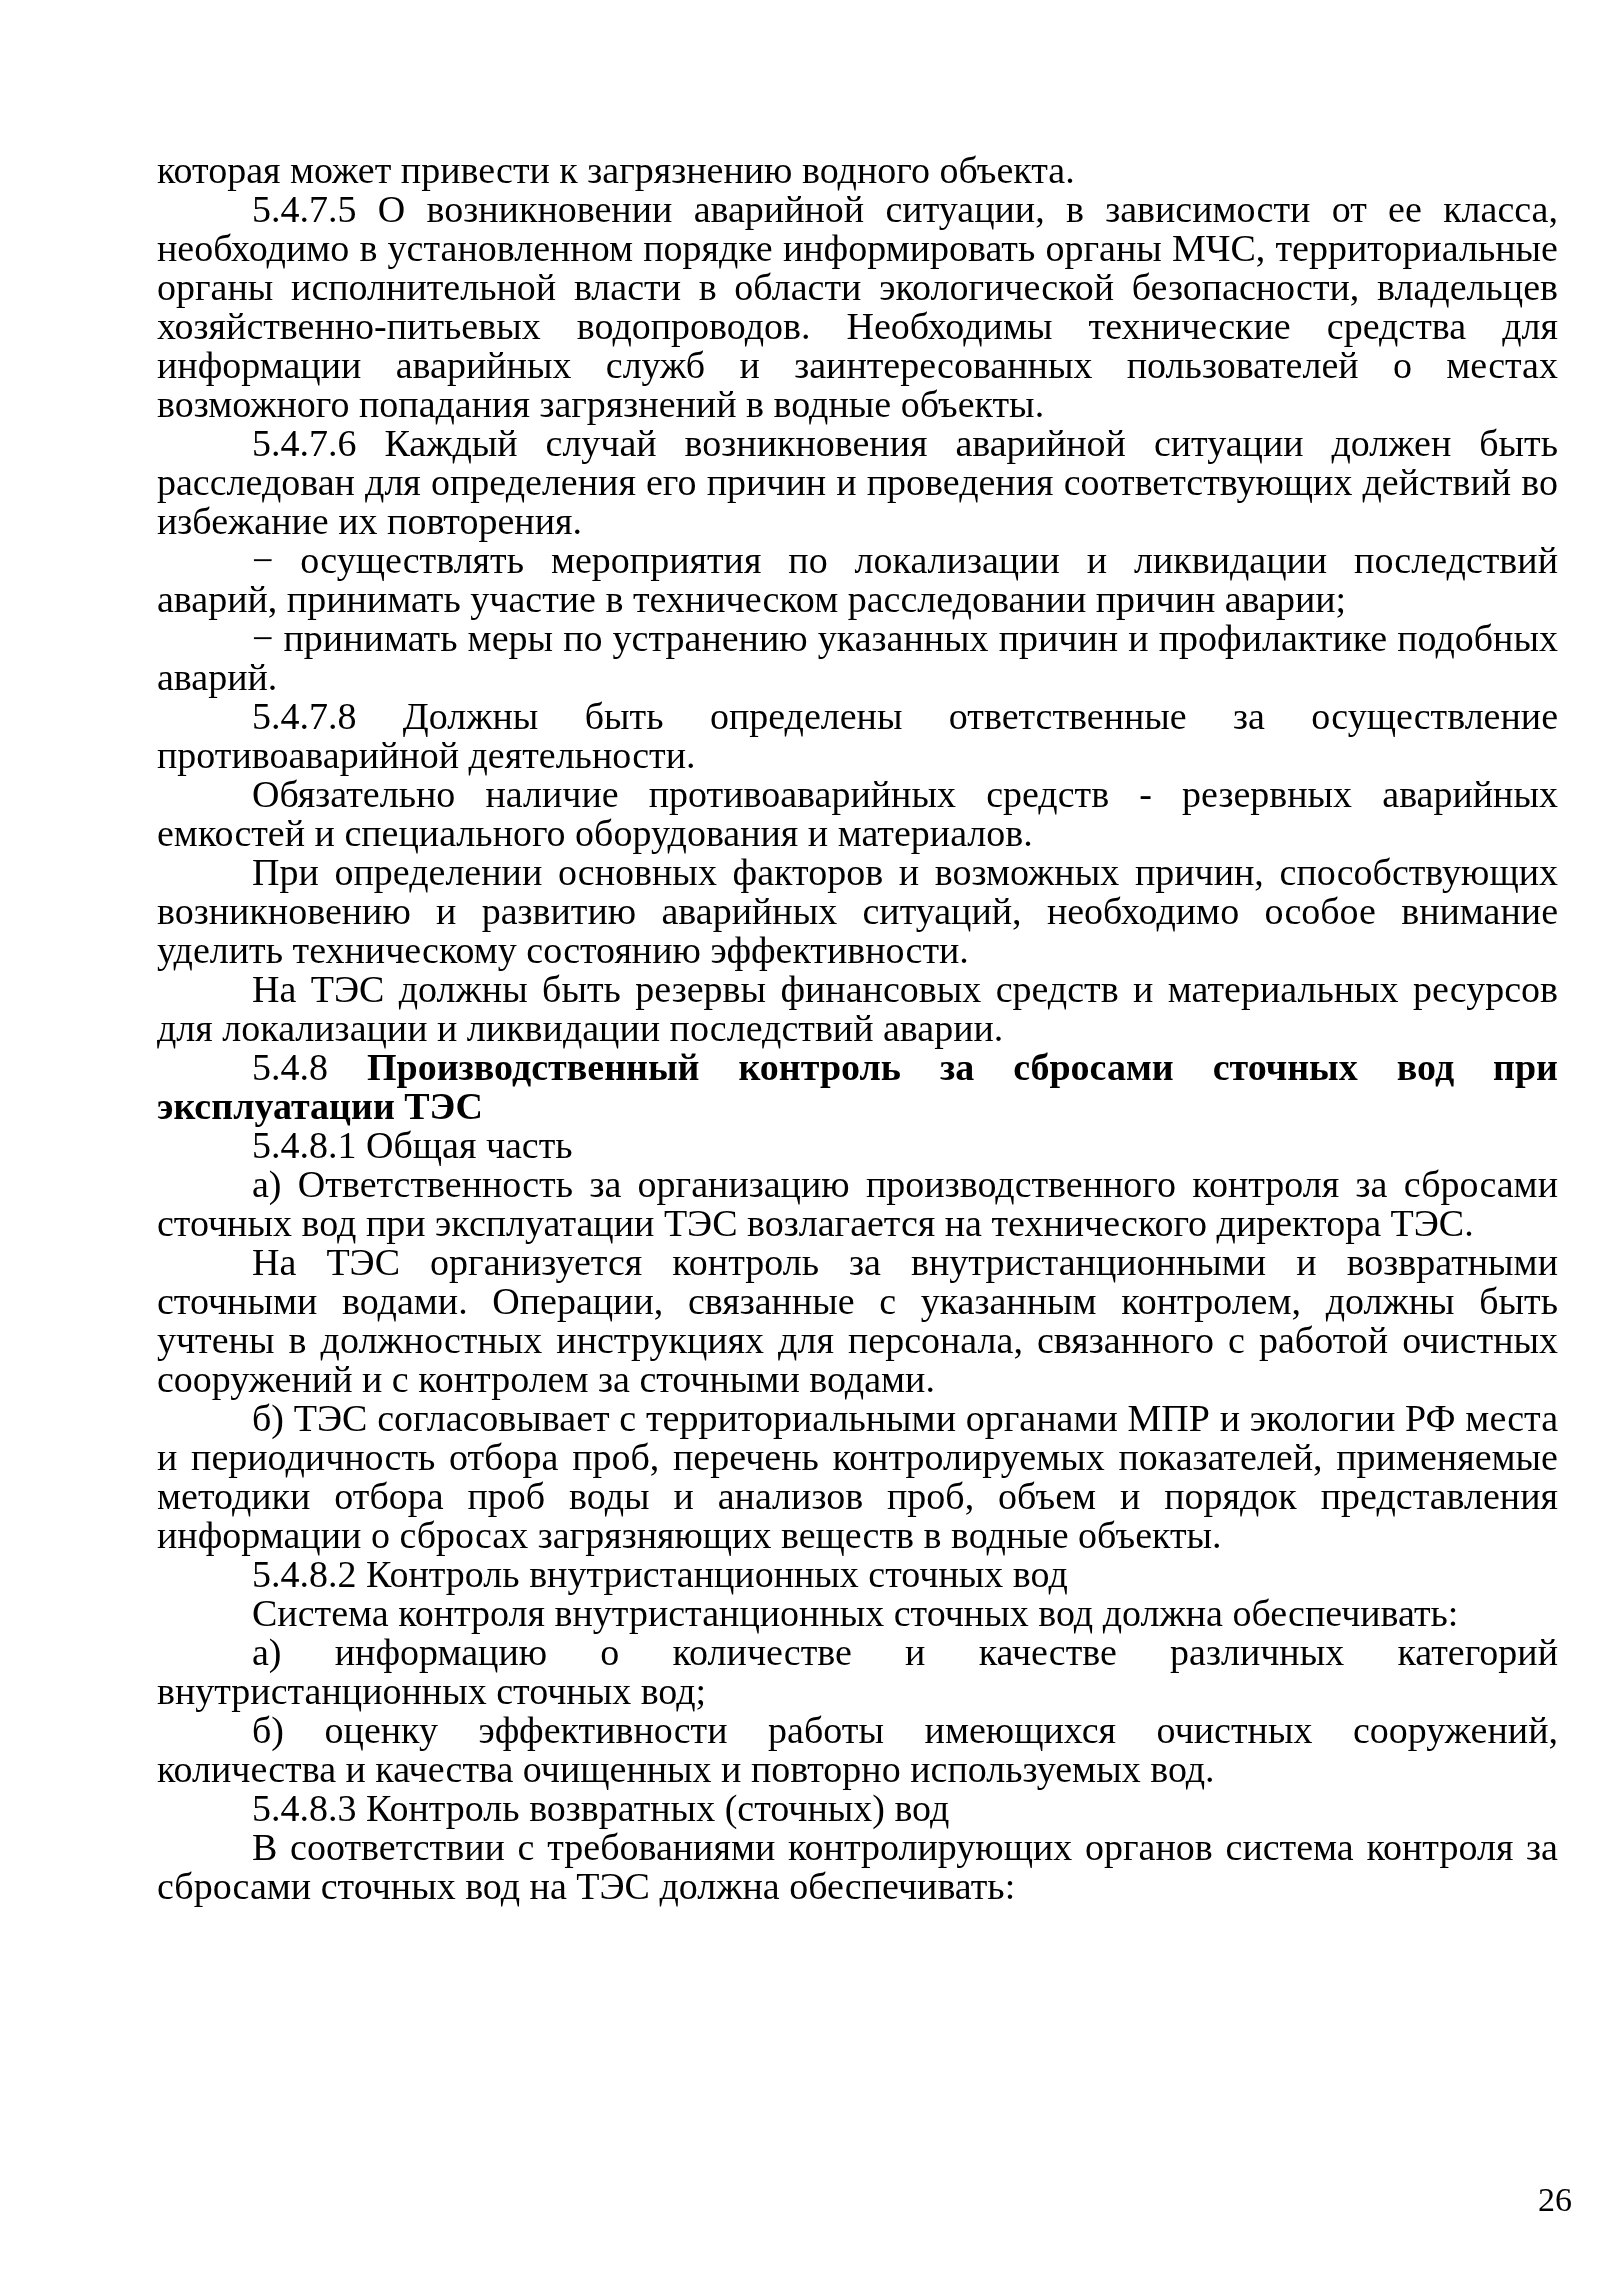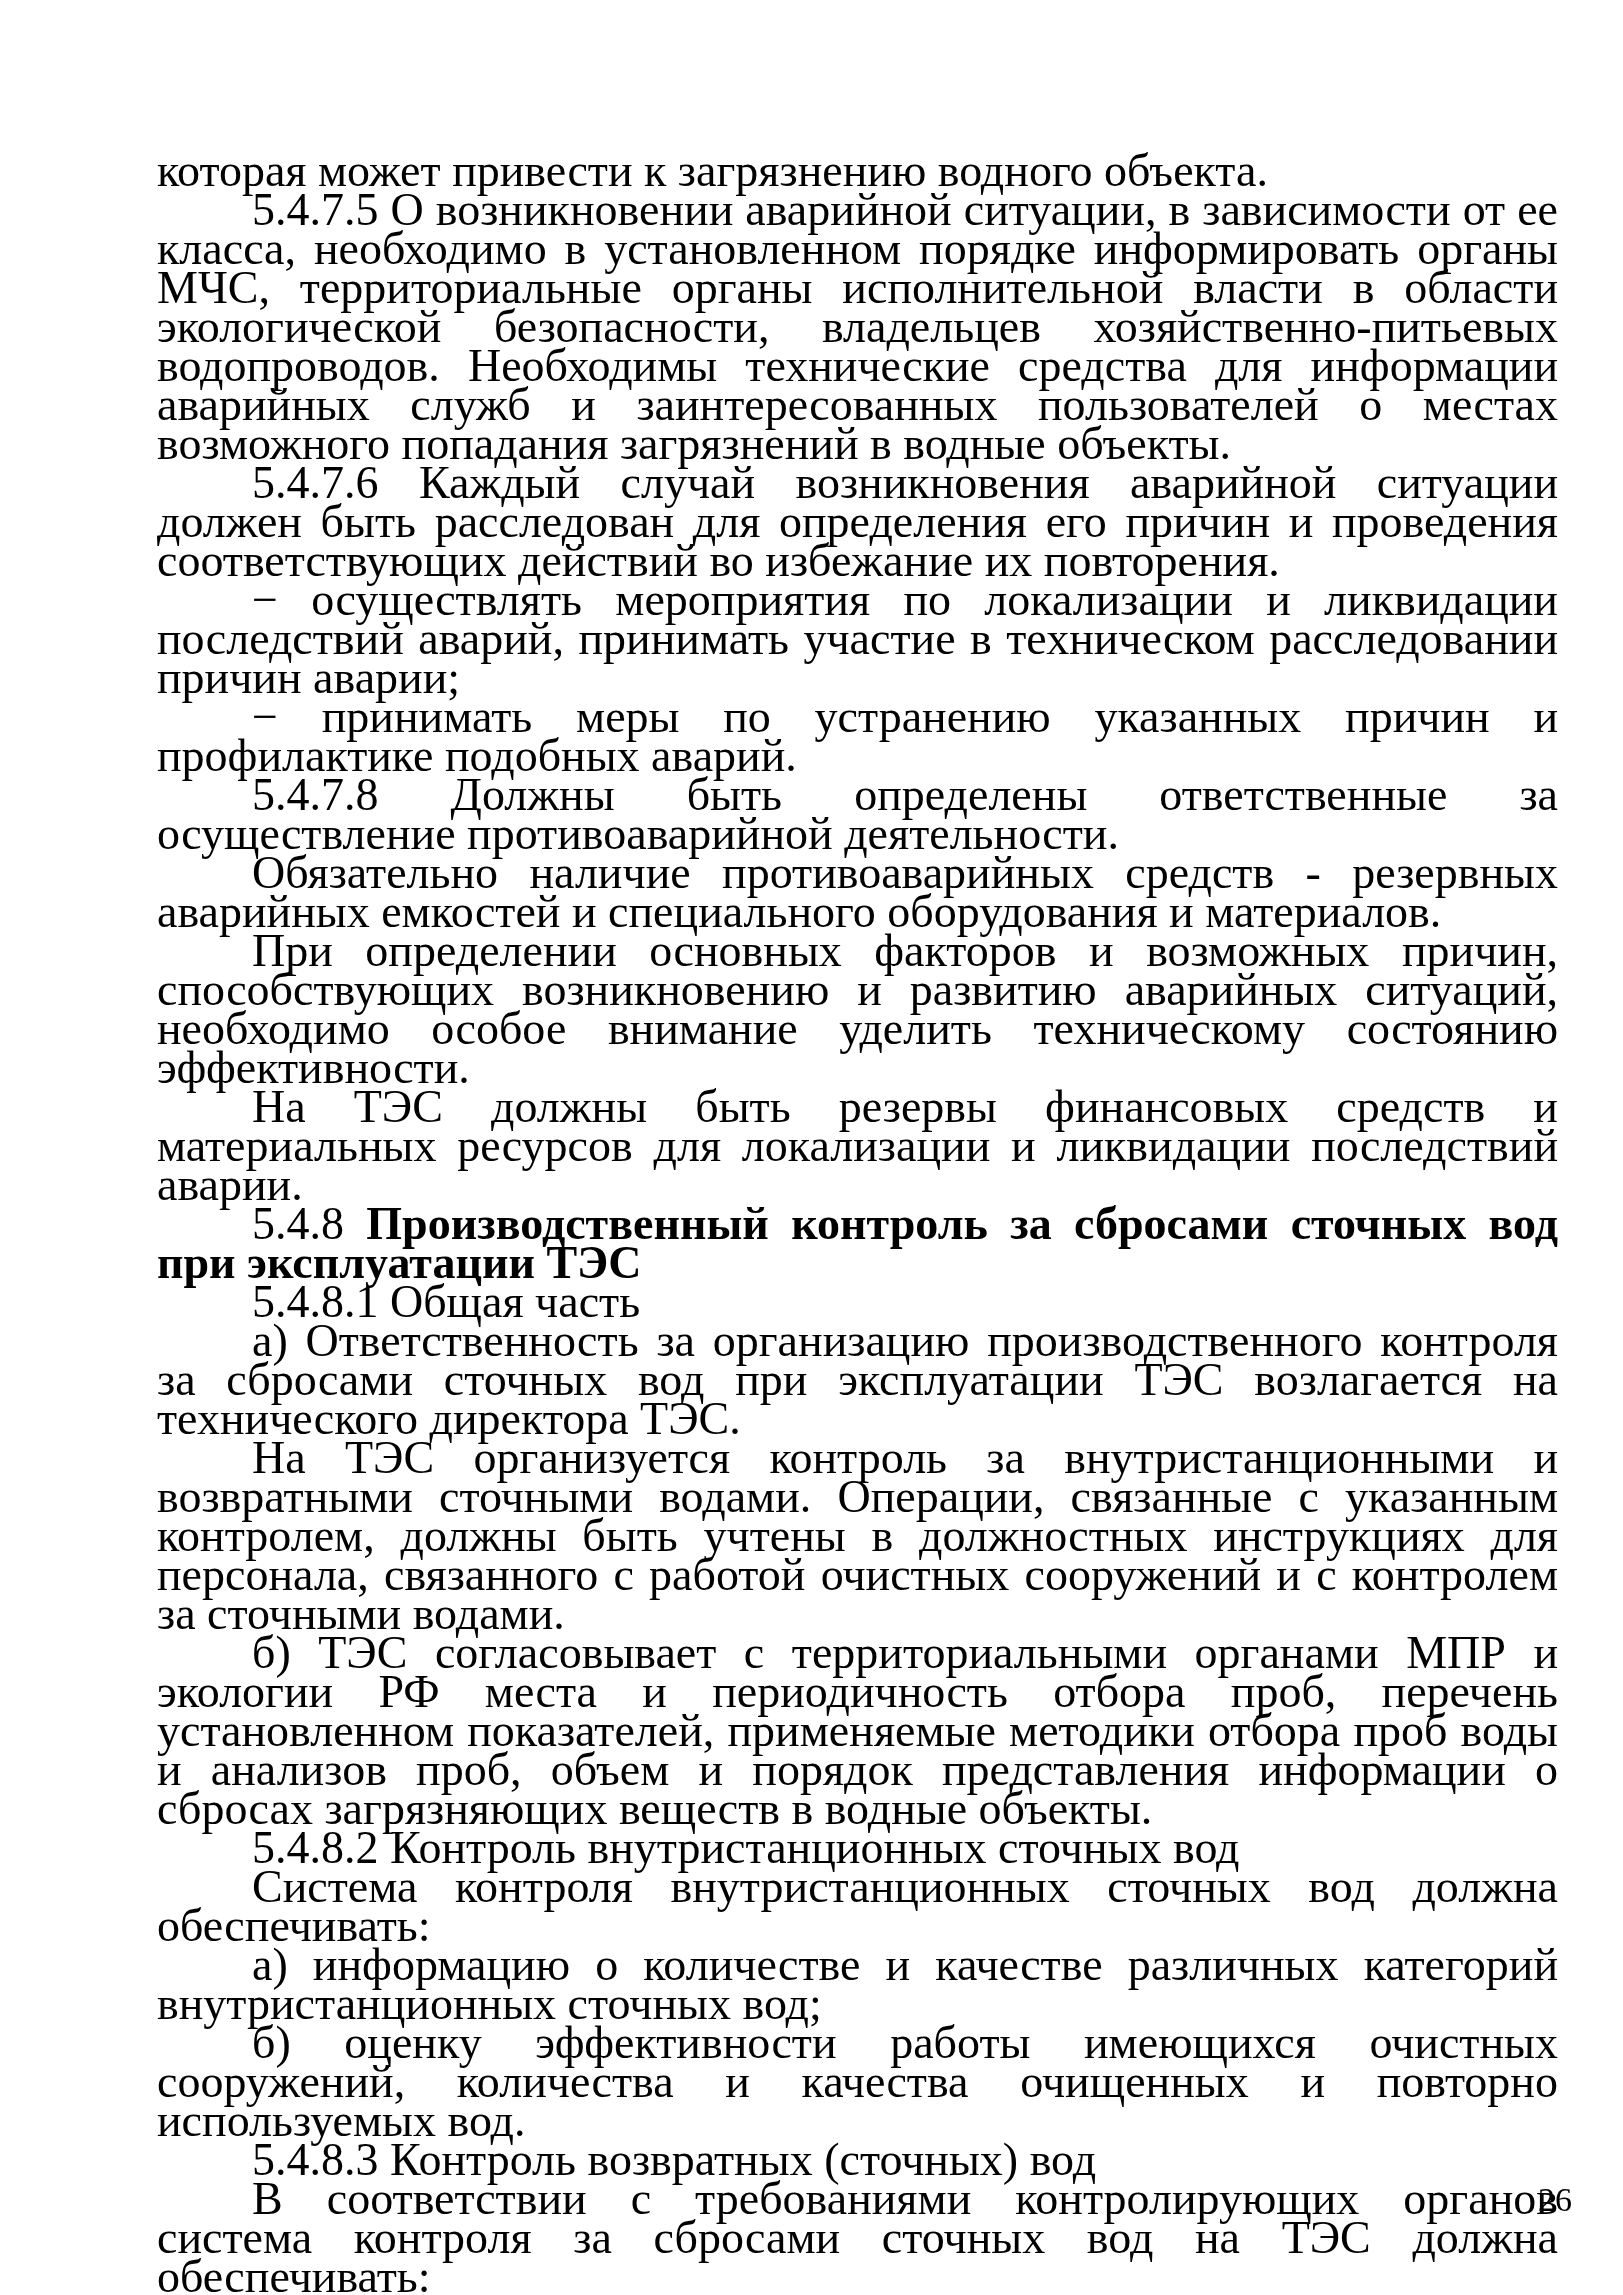--- a/index.html
+++ b/index.html
@@ -14,21 +14,21 @@
     background: #ffffff;
     color: #000000;
     font-family: "Liberation Serif", serif;
     overflow: hidden;
   }
   .content {
     position: absolute;
     left: 157px;
     top: 151px;
     width: 1401px;
-    font-size: 46px;
+    font-size: 38px;
     line-height: 39px;
     text-align: justify;
     hyphens: auto;
     -webkit-hyphens: auto;
   }
   p.para {
     margin: 0;
     padding: 0;
     text-indent: 95px;
   }
@@ -59,21 +59,21 @@
       <p class="para"><span>− осуществлять мероприятия по локализации и ликвидации последствий аварий, принимать участие в техническом расследовании причин аварии;</span></p>
       <p class="para"><span>− принимать меры по устранению указанных причин и профилактике подобных аварий.</span></p>
       <p class="para"><span>5.4.7.8 Должны быть определены ответственные за осуществление противоаварийной деятельности.</span></p>
       <p class="para"><span>Обязательно наличие противоаварийных средств - резервных аварийных емкостей и специального оборудования и материалов.</span></p>
       <p class="para"><span>При определении основных факторов и возможных причин, способствующих возникновению и развитию аварийных ситуаций, необходимо особое внимание уделить техническому состоянию эффективности.</span></p>
       <p class="para"><span>На ТЭС должны быть резервы финансовых средств и материальных ресурсов для локализации и ликвидации последствий аварии.</span></p>
       <p class="para"><span>5.4.8 </span><span class="bold">Производственный контроль за сбросами сточных вод при эксплуатации ТЭС</span></p>
       <p class="para"><span>5.4.8.1 Общая часть</span></p>
       <p class="para"><span>а) Ответственность за организацию производственного контроля за сбросами сточных вод при эксплуатации ТЭС возлагается на технического директора ТЭС.</span></p>
       <p class="para"><span>На ТЭС организуется контроль за внутристанционными и возвратными сточными водами. Операции, связанные с указанным контролем, должны быть учтены в должностных инструкциях для персонала, связанного с работой очистных сооружений и с контролем за сточными водами.</span></p>
-      <p class="para"><span>б) ТЭС согласовывает с территориальными органами МПР и экологии РФ места и периодичность отбора проб, перечень установленном показателей, применяемые методики отбора проб воды и анализов проб, объем и порядок представления информации о сбросах загрязняющих веществ в водные объекты.</span></p>
+      <p class="para"><span>б) ТЭС согласовывает с территориальными органами МПР и экологии РФ места и периодичность отбора проб, перечень контролируемых показателей, применяемые методики отбора проб воды и анализов проб, объем и порядок представления информации о сбросах загрязняющих веществ в водные объекты.</span></p>
       <p class="para"><span>5.4.8.2 Контроль внутристанционных сточных вод</span></p>
       <p class="para"><span>Система контроля внутристанционных сточных вод должна обеспечивать:</span></p>
       <p class="para"><span>а) информацию о количестве и качестве различных категорий внутристанционных сточных вод;</span></p>
       <p class="para"><span>б) оценку эффективности работы имеющихся очистных сооружений, количества и качества очищенных и повторно используемых вод.</span></p>
       <p class="para"><span>5.4.8.3 Контроль возвратных (сточных) вод</span></p>
       <p class="para"><span>В соответствии с требованиями контролирующих органов система контроля за сбросами сточных вод на ТЭС должна обеспечивать:</span></p>
     </div>
   <div class="page-footer">
     <span>26</span>
   </div>

